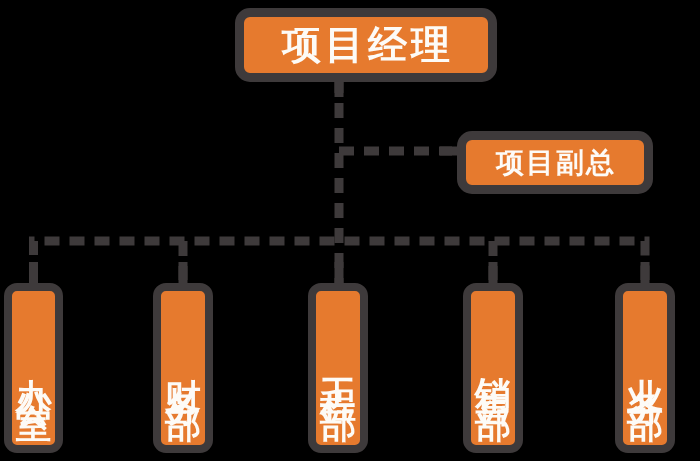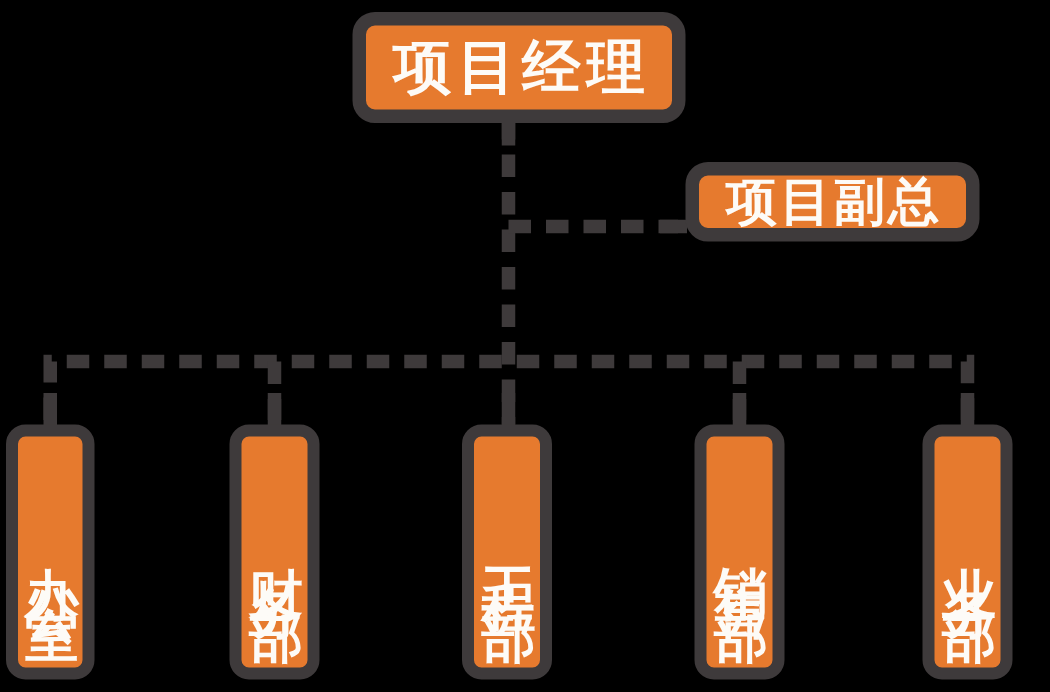--- a/index.html
+++ b/index.html
@@ -36,29 +36,29 @@
     border: 9px solid var(--box-border);
     border-radius: 15px;
     display: flex;
     align-items: center;
     justify-content: center;
     color: var(--text);
     font-weight: bold;
   }
   .node-root {
     left: 235px; top: 8px;
-    width: 222px; height: 74px;
+    width: 262px; height: 74px;
     font-size: 39px;
     letter-spacing: 4px;
   }
   .node-root .label { padding-left: 4px; }
   .node-deputy {
-    left: 457px; top: 108px;
-    width: 196px; height: 53px;
-    font-size: 34px;
+    left: 457px; top: 131px;
+    width: 196px; height: 63px;
+    font-size: 28px;
     letter-spacing: 2px;
   }
   .node-deputy .label { padding-left: 2px; }
   .node-dept {
     top: 283px;
     height: 170px;
     border-width: 8px;
     border-radius: 13px;
     font-size: 36px;
   }

